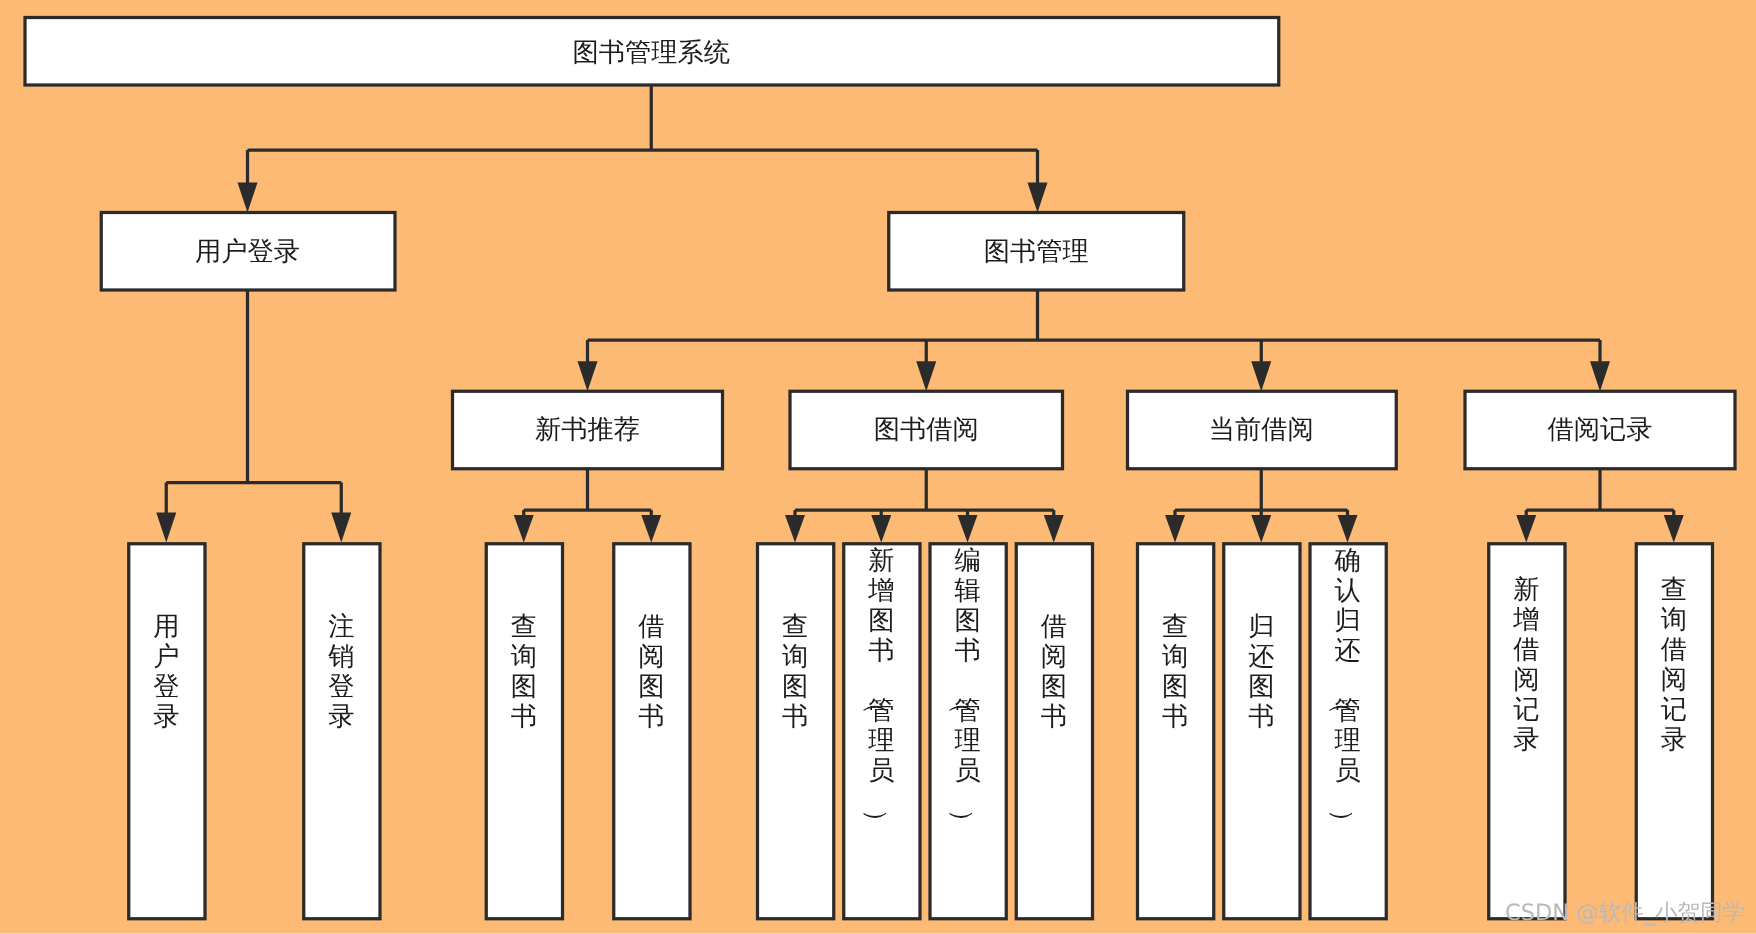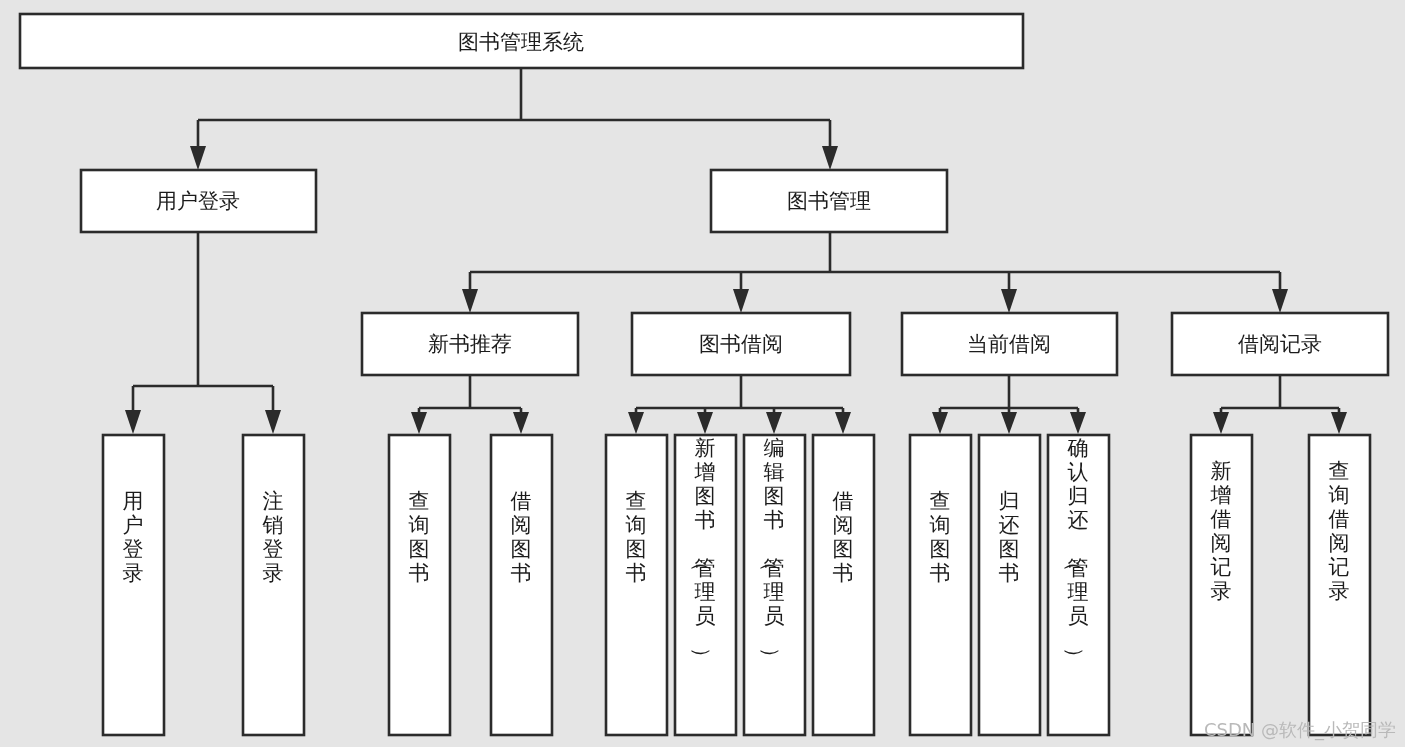--- a/index.html
+++ b/index.html
@@ -11,21 +11,21 @@
   body {
     width: 1405px;
     height: 747px;
     font-family: "DejaVu Sans", "Liberation Sans", sans-serif;
     overflow: hidden;
   }
   #diagram-root {
     position: relative;
     width: 1405px;
     height: 747px;
-    background: #e5e5e5;
+    background: #fdba74;
   }
   svg#structure-chart {
     display: block;
     width: 1405px;
     height: 747px;
   }
   .node-box {
     fill: #ffffff;
     stroke: #2b2b2b;
     stroke-width: 2.6;

